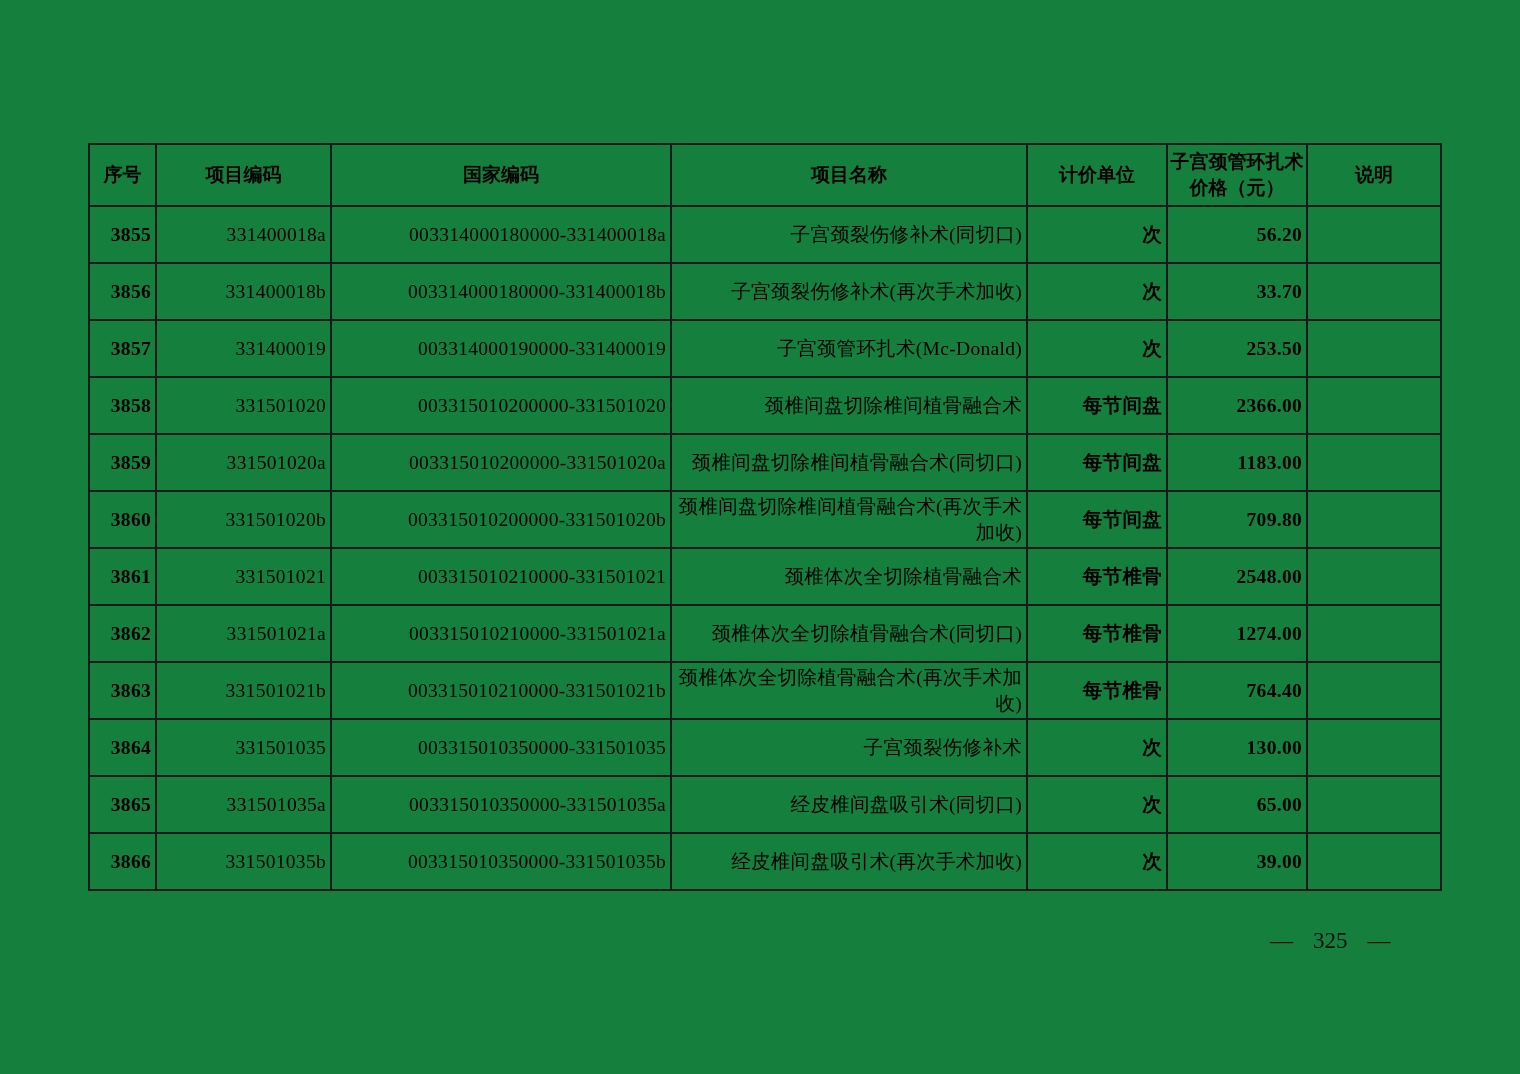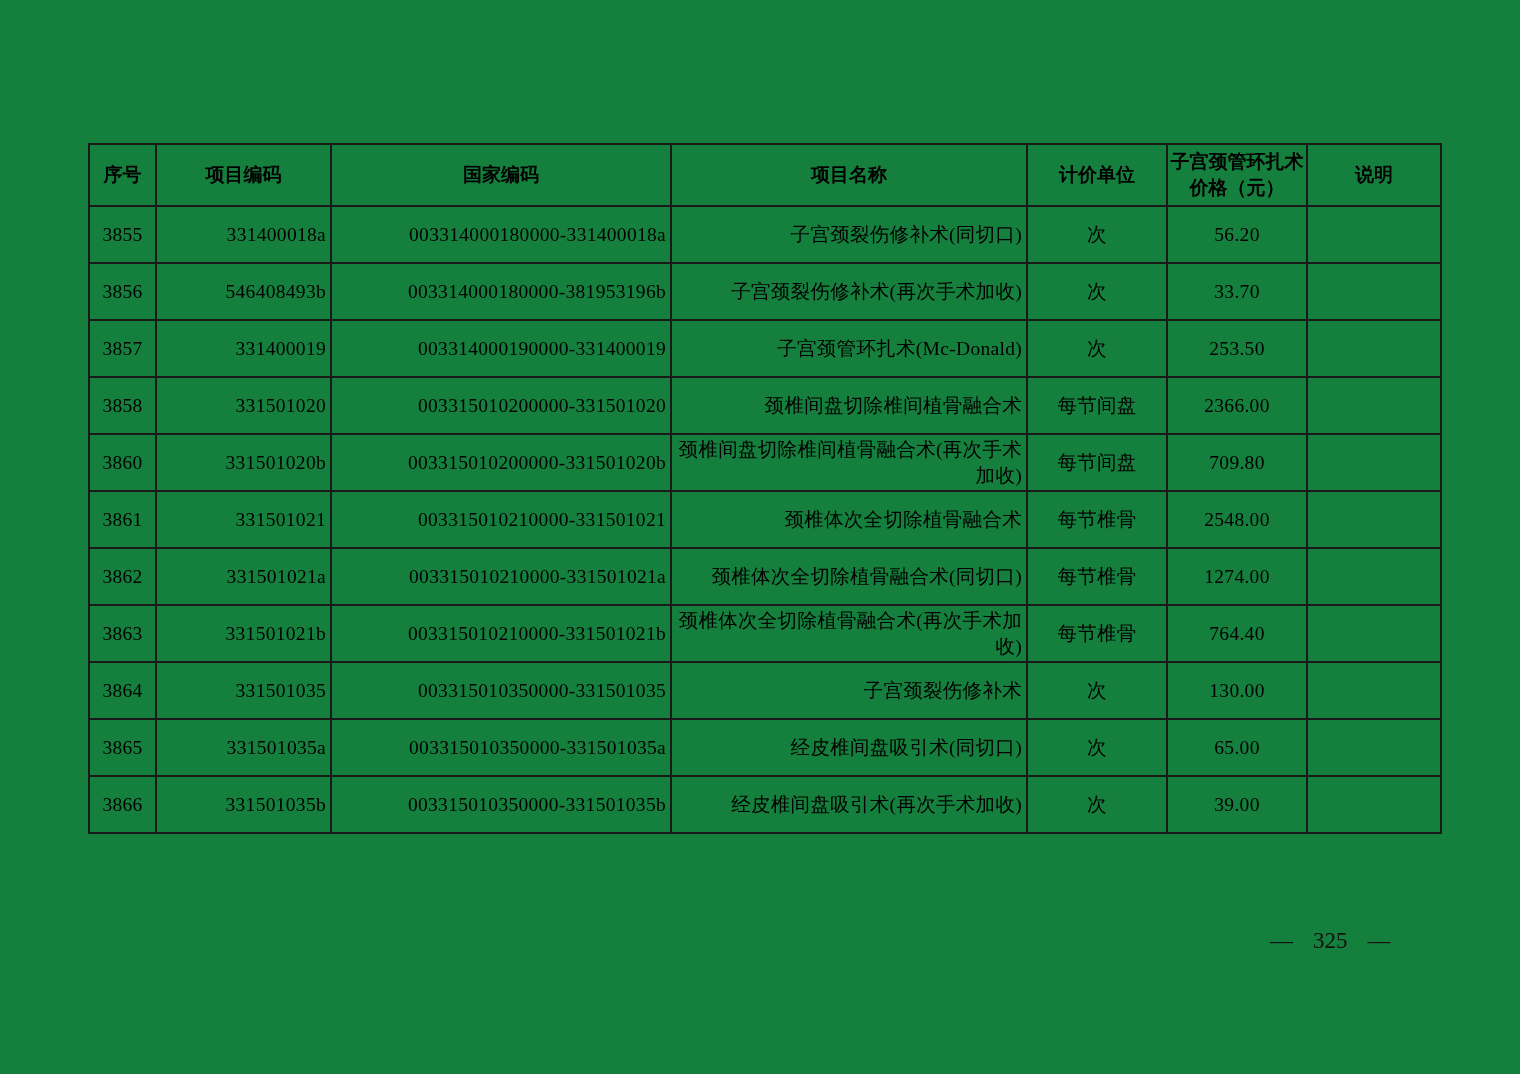--- a/index.html
+++ b/index.html
@@ -42,21 +42,21 @@
   }
   .price-table td {
     height: 57px;
     font-size: 19.5px;
     vertical-align: middle;
     line-height: 1.32;
     padding: 1px 4px;
     letter-spacing: 0.3px;
   }
   .price-table td.left   { text-align: right; }
-  .price-table td.center { text-align: center; }
+  .price-table td.center { text-align: right; font-weight: bold; }
   .page-footer {
     position: absolute;
     left: 1270px;
     top: 928px;
     display: inline-flex;
     align-items: center;
     gap: 20px;
     font-size: 23px;
     font-family: "Liberation Serif", "DejaVu Serif", serif;
     color: #111111;
@@ -94,22 +94,22 @@
           <td class="center">3855</td>
           <td class="left">331400018a</td>
           <td class="left">003314000180000-331400018a</td>
           <td class="left">子宫颈裂伤修补术(同切口)</td>
           <td class="center">次</td>
           <td class="center">56.20</td>
           <td class="center"></td>
         </tr>
         <tr>
           <td class="center">3856</td>
-          <td class="left">546408493b</td>
-          <td class="left">003314000180000-381953196b</td>
+          <td class="left">331400018b</td>
+          <td class="left">003314000180000-331400018b</td>
           <td class="left">子宫颈裂伤修补术(再次手术加收)</td>
           <td class="center">次</td>
           <td class="center">33.70</td>
           <td class="center"></td>
         </tr>
         <tr>
           <td class="center">3857</td>
           <td class="left">331400019</td>
           <td class="left">003314000190000-331400019</td>
           <td class="left">子宫颈管环扎术(Mc-Donald)</td>
@@ -120,20 +120,29 @@
         <tr>
           <td class="center">3858</td>
           <td class="left">331501020</td>
           <td class="left">003315010200000-331501020</td>
           <td class="left">颈椎间盘切除椎间植骨融合术</td>
           <td class="center">每节间盘</td>
           <td class="center">2366.00</td>
           <td class="center"></td>
         </tr>
         <tr>
+          <td class="center">3859</td>
+          <td class="left">331501020a</td>
+          <td class="left">003315010200000-331501020a</td>
+          <td class="left">颈椎间盘切除椎间植骨融合术(同切口)</td>
+          <td class="center">每节间盘</td>
+          <td class="center">1183.00</td>
+          <td class="center"></td>
+        </tr>
+        <tr>
           <td class="center">3860</td>
           <td class="left">331501020b</td>
           <td class="left">003315010200000-331501020b</td>
           <td class="left">颈椎间盘切除椎间植骨融合术(再次手术加收)</td>
           <td class="center">每节间盘</td>
           <td class="center">709.80</td>
           <td class="center"></td>
         </tr>
         <tr>
           <td class="center">3861</td>

